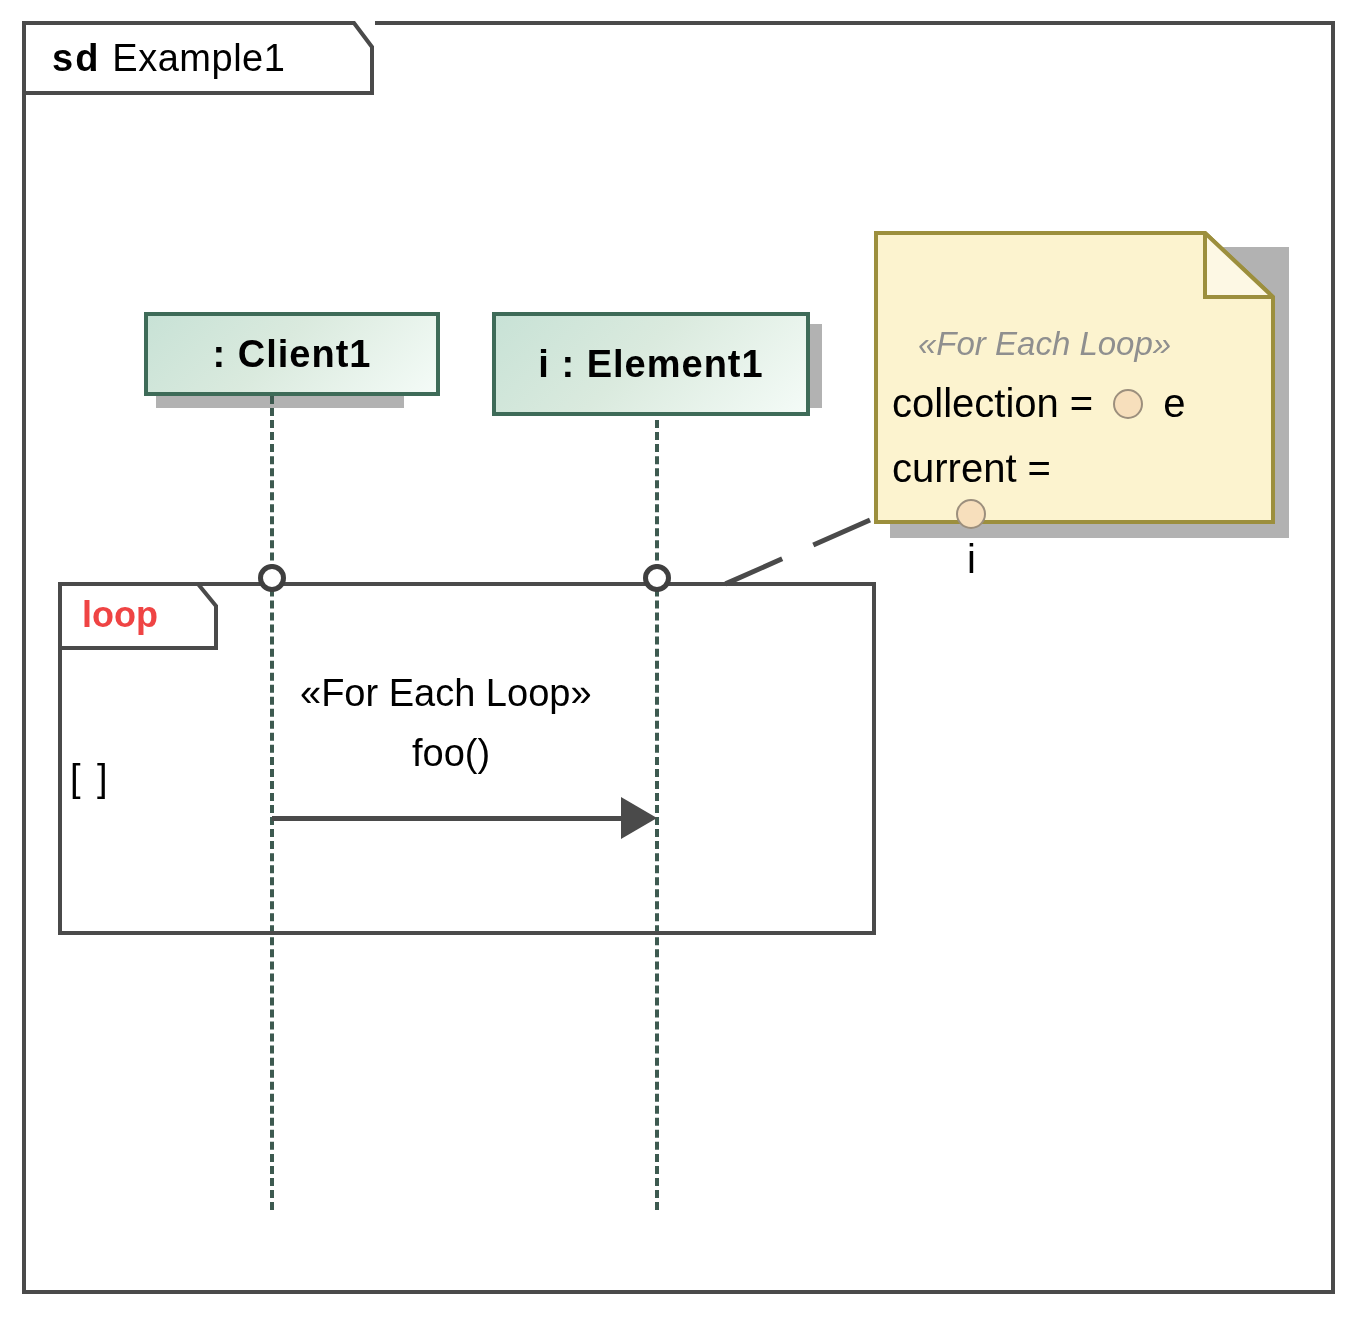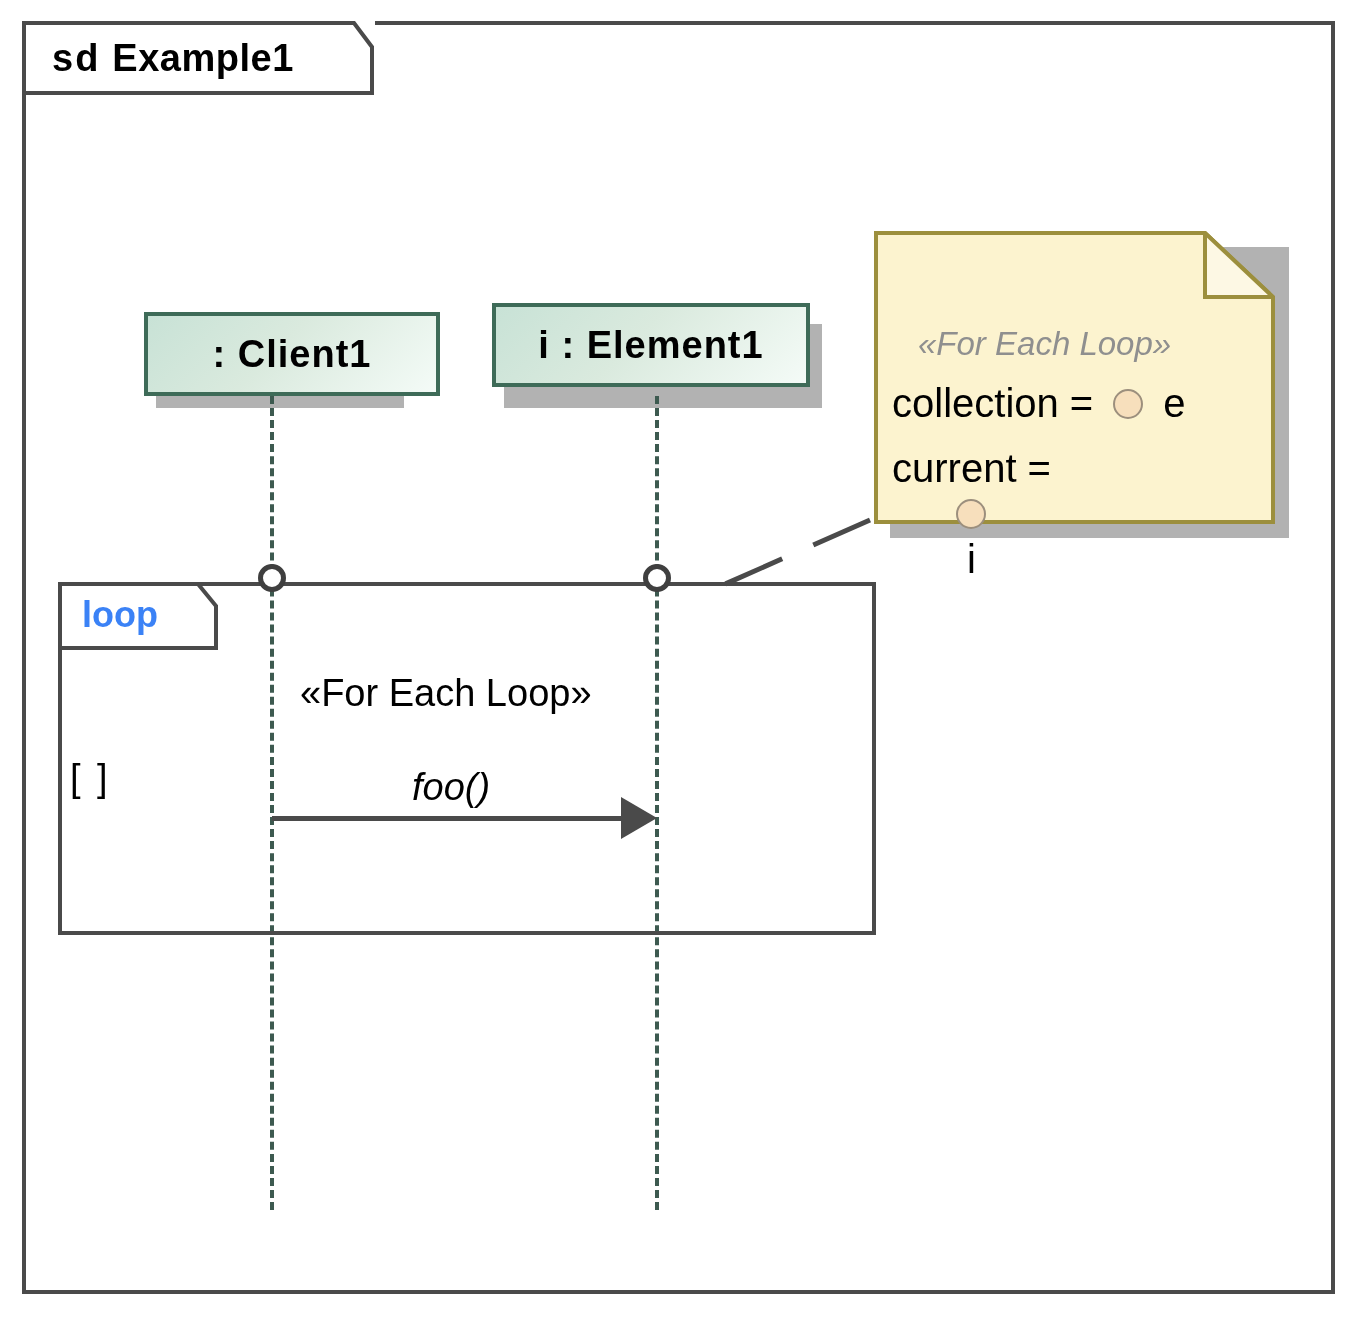--- a/index.html
+++ b/index.html
@@ -48,21 +48,21 @@
     font-size: 38px;
     color: #000000;
     white-space: nowrap;
     letter-spacing: 0.5px;
   }
   .frame-tab-label .kw {
     font-weight: bold;
     letter-spacing: 2px;
   }
   .frame-tab-label .nm {
-    font-weight: bold;
+    font-weight: normal;
     margin-left: 12px;
     text-align: right;
   }
 
   
   .lifeline-line {
     position: absolute;
     width: 0;
     border-left: 4px dashed #3d5a50;
   }
@@ -94,21 +94,21 @@
     border: 4px solid #4a4a4a;
     background: transparent;
   }
   .fragment-tab {
     position: absolute;
   }
   .fragment-tab-label {
     position: absolute;
     font-size: 36px;
     font-weight: bold;
-    color: #3b82f6;
+    color: #ef4444;
     white-space: nowrap;
   }
   .guard {
     position: absolute;
     font-size: 38px;
     color: #000000;
     white-space: nowrap;
     letter-spacing: 3px;
   }
 
@@ -209,21 +209,21 @@
   </div>
 
   <div class="lifeline-box-shadow" style="left:156px; top:324px; width:248px; height:84px;"></div>
   <div class="lifeline-line" style="left:270px; top:396px; height:814px;"></div>
   <div class="lifeline-box" style="left:144px; top:312px; width:296px; height:84px;">
     <span class="lifeline-label">: Client1</span>
   </div>
 
   <div class="lifeline-box-shadow" style="left:504px; top:324px; width:318px; height:84px;"></div>
   <div class="lifeline-line" style="left:655px; top:396px; height:814px;"></div>
-  <div class="lifeline-box" style="left:492px; top:303px; width:318px; height:84px;">
+  <div class="lifeline-box" style="left:492px; top:312px; width:318px; height:104px;">
     <span class="lifeline-label">i : Element1</span>
   </div>
 
   <div class="note-shadow" style="left:890px; top:247px; width:399px; height:291px;"></div>
   <div class="note" style="left:874px; top:231px; width:401px; height:293px;">
     <svg class="note-body" width="401" height="293" viewBox="0 0 401 293">
       <path d="M2,2 L331,2 L399,66 L399,291 L2,291 Z" fill="#fcf3cf" stroke="#9c8f3d" stroke-width="4" stroke-linejoin="miter"></path>
       <path d="M331,2 L399,66 L331,66 Z" fill="#fdf8e4" stroke="#9c8f3d" stroke-width="4" stroke-linejoin="miter"></path>
     </svg>
     <div class="note-stereotype" style="left:44px; top:94px;">«For Each Loop»</div>
@@ -251,17 +251,17 @@
     </svg>
     <div class="fragment-tab-label" style="left:24px; top:12px;">loop</div>
   </div>
 
   <div class="guard" style="left:70px; top:757px;">[ ]</div>
 
   <div class="junction" style="left:258px; top:564px;"></div>
   <div class="junction" style="left:643px; top:564px;"></div>
 
   <div class="msg-stereotype" style="left:300px; top:672px;">«For Each Loop»</div>
-  <div class="msg-name" style="left:412px; top:766px;font-style:italic;">foo()</div>
+  <div class="msg-name" style="left:412px; top:732px;">foo()</div>
   <div class="msg-line" style="left:272px; top:816px; width:350px;"></div>
   <div class="msg-head" style="left:621px; top:797px;"></div>
 
 </div>
 
 </body></html>

